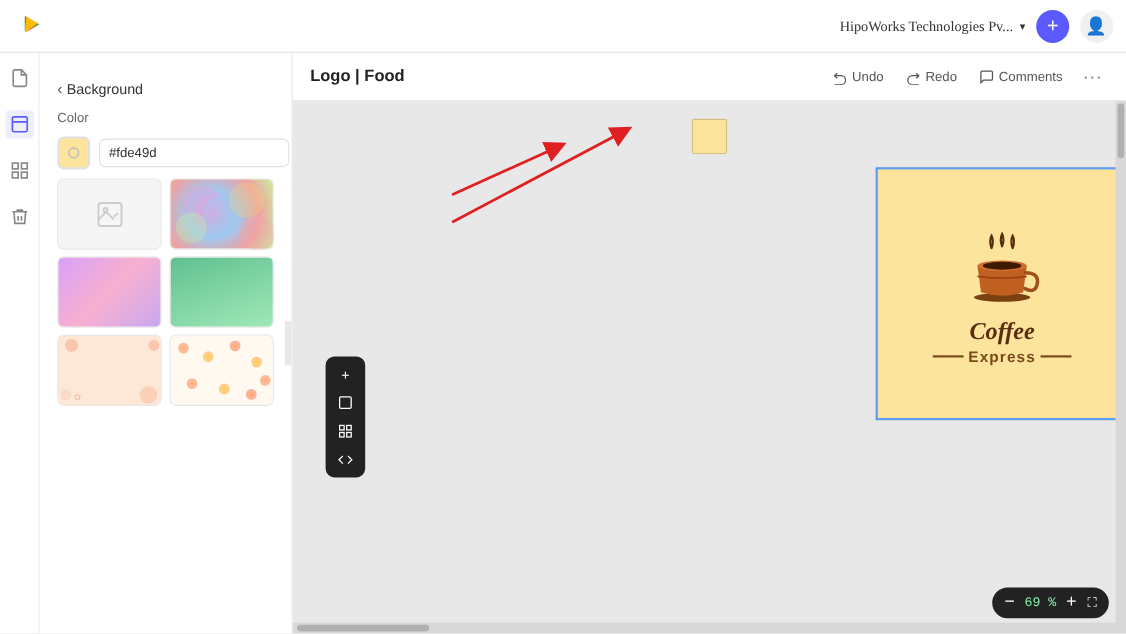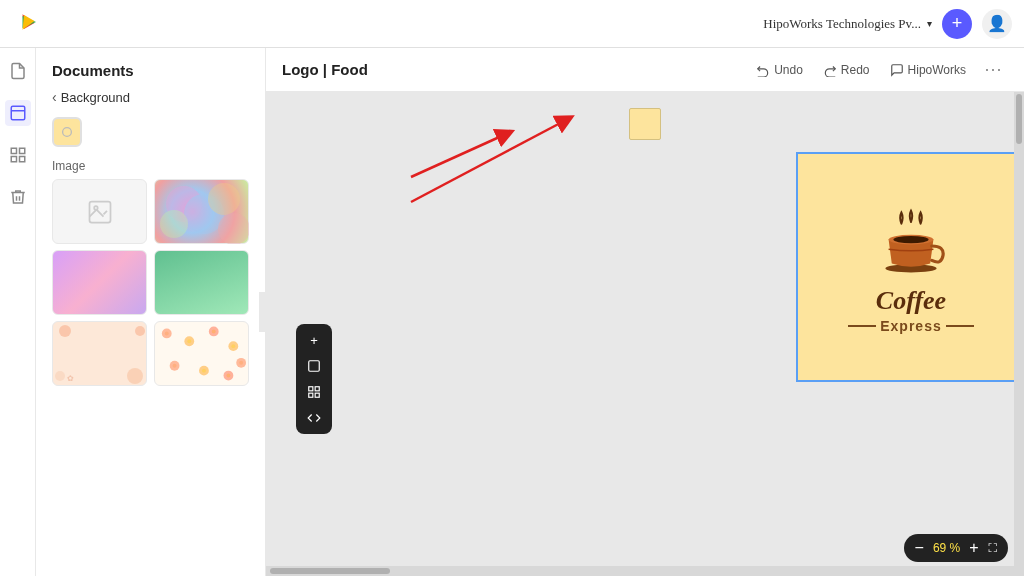--- a/index.html
+++ b/index.html
@@ -158,21 +158,21 @@
       background: #fde49d;
       border: 2px solid #5a9ff5;
       display: flex; flex-direction: column; align-items: center; justify-content: center;
       padding: 20px;
     }
 
     .coffee-svg {
       width: 80px; height: 80px;
     }
     .logo-text-coffee {
-      font-size: 26px; font-weight: 700; color: #5a2d0c;
+      font-size: 22px; font-weight: 700; color: #5a2d0c;
       font-family: 'Georgia', serif; margin-top: 6px; font-style: italic;
     }
     .logo-divider-line {
       display: flex; align-items: center; gap: 4px; color: #7a4a1c; font-size: 14px; font-weight: 600; letter-spacing: 1px;
       margin-top: 2px;
     }
     .logo-divider-line::before, .logo-divider-line::after {
       content: ''; display: inline-block; width: 28px; height: 1.5px; background: #7a4a1c;
     }
 
@@ -199,21 +199,21 @@
     
     .zoom-bar {
       position: absolute; bottom: 14px; right: 16px;
       background: #222; border-radius: 20px;
       display: flex; align-items: center; gap: 0; padding: 0 6px; height: 28px;
     }
     .zoom-btn {
       color: #fff; font-size: 16px; padding: 0 5px; cursor: pointer; background: none; border: none;
     }
     .zoom-pct {
-      color: #fde047; font-size: 12px; padding: 0 4px; min-width: 32px; text-align: center;
+      color: #86efac; font-size: 12px; padding: 0 4px; min-width: 32px; text-align: center; font-family: Liberation Mono, monospace;
     }
 
     
     .arrow-svg {
       position: absolute;
       pointer-events: none;
       overflow: visible;
     }
   </style>
 </head>
@@ -273,38 +273,38 @@
           <polyline points="3 6 5 6 21 6"></polyline>
           <path d="M19 6l-1 14H6L5 6"></path>
           <path d="M10 11v6M14 11v6"></path>
           <path d="M9 6V4h6v2"></path>
         </svg>
     </div>
   </div>
 
   <div class="sidebar" style="position:relative;">
     <div class="sidebar-header">
-      <div class="sidebar-title">Documents</div>
     </div>
 
     <div class="sidebar-back">
       <span class="sidebar-back-arrow">‹</span>
       <span>Background</span>
     </div>
 
+    <div class="sidebar-section-label">Color</div>
 
     <div class="color-row">
       <div class="color-swatch-btn" style="background:#fde49d;">
         <svg viewBox="0 0 16 16" fill="none">
             <circle cx="8" cy="8" r="5" fill="#fde49d" stroke="#bbb" stroke-width="1.5"></circle>
           </svg>
       </div>
-    </div>
-
-    <div class="image-section-label">Image</div>
+      <input class="color-hex-input" type="text" value="#fde49d" style="">
+    </div>
+
 
     <div class="image-grid">
 
       <div class="image-thumb image-thumb-placeholder">
         <svg width="28" height="28" viewBox="0 0 24 24" fill="none" stroke="#ccc" stroke-width="1.5">
             <rect x="3" y="3" width="18" height="18" rx="2"></rect>
             <line x1="3" y1="16" x2="9" y2="10"></line>
             <circle cx="8.5" cy="8.5" r="1.5"></circle>
             <line x1="9" y1="10" x2="15" y2="16"></line>
             <line x1="15" y1="14" x2="18" y2="11"></line>
@@ -378,21 +378,21 @@
             <path d="M21 10H11a7 7 0 000 14h10"></path>
             <polyline points="17 6 21 10 17 14"></polyline>
           </svg>
         <span>Redo</span>
       </button>
 
       <button class="toolbar-btn">
         <svg viewBox="0 0 24 24" fill="none" stroke="currentColor" stroke-width="2">
             <path d="M21 15a2 2 0 01-2 2H7l-4 4V5a2 2 0 012-2h14a2 2 0 012 2z"></path>
           </svg>
-        <span>HipoWorks</span>
+        <span>Comments</span>
       </button>
 
       <span class="toolbar-more">···</span>
     </div>
 
     <div class="canvas-area" style="position:relative;">
 
       <div class="canvas-color-indicator"></div>
 
       <div class="floating-toolbar" style="left:30px; top:48%;">

